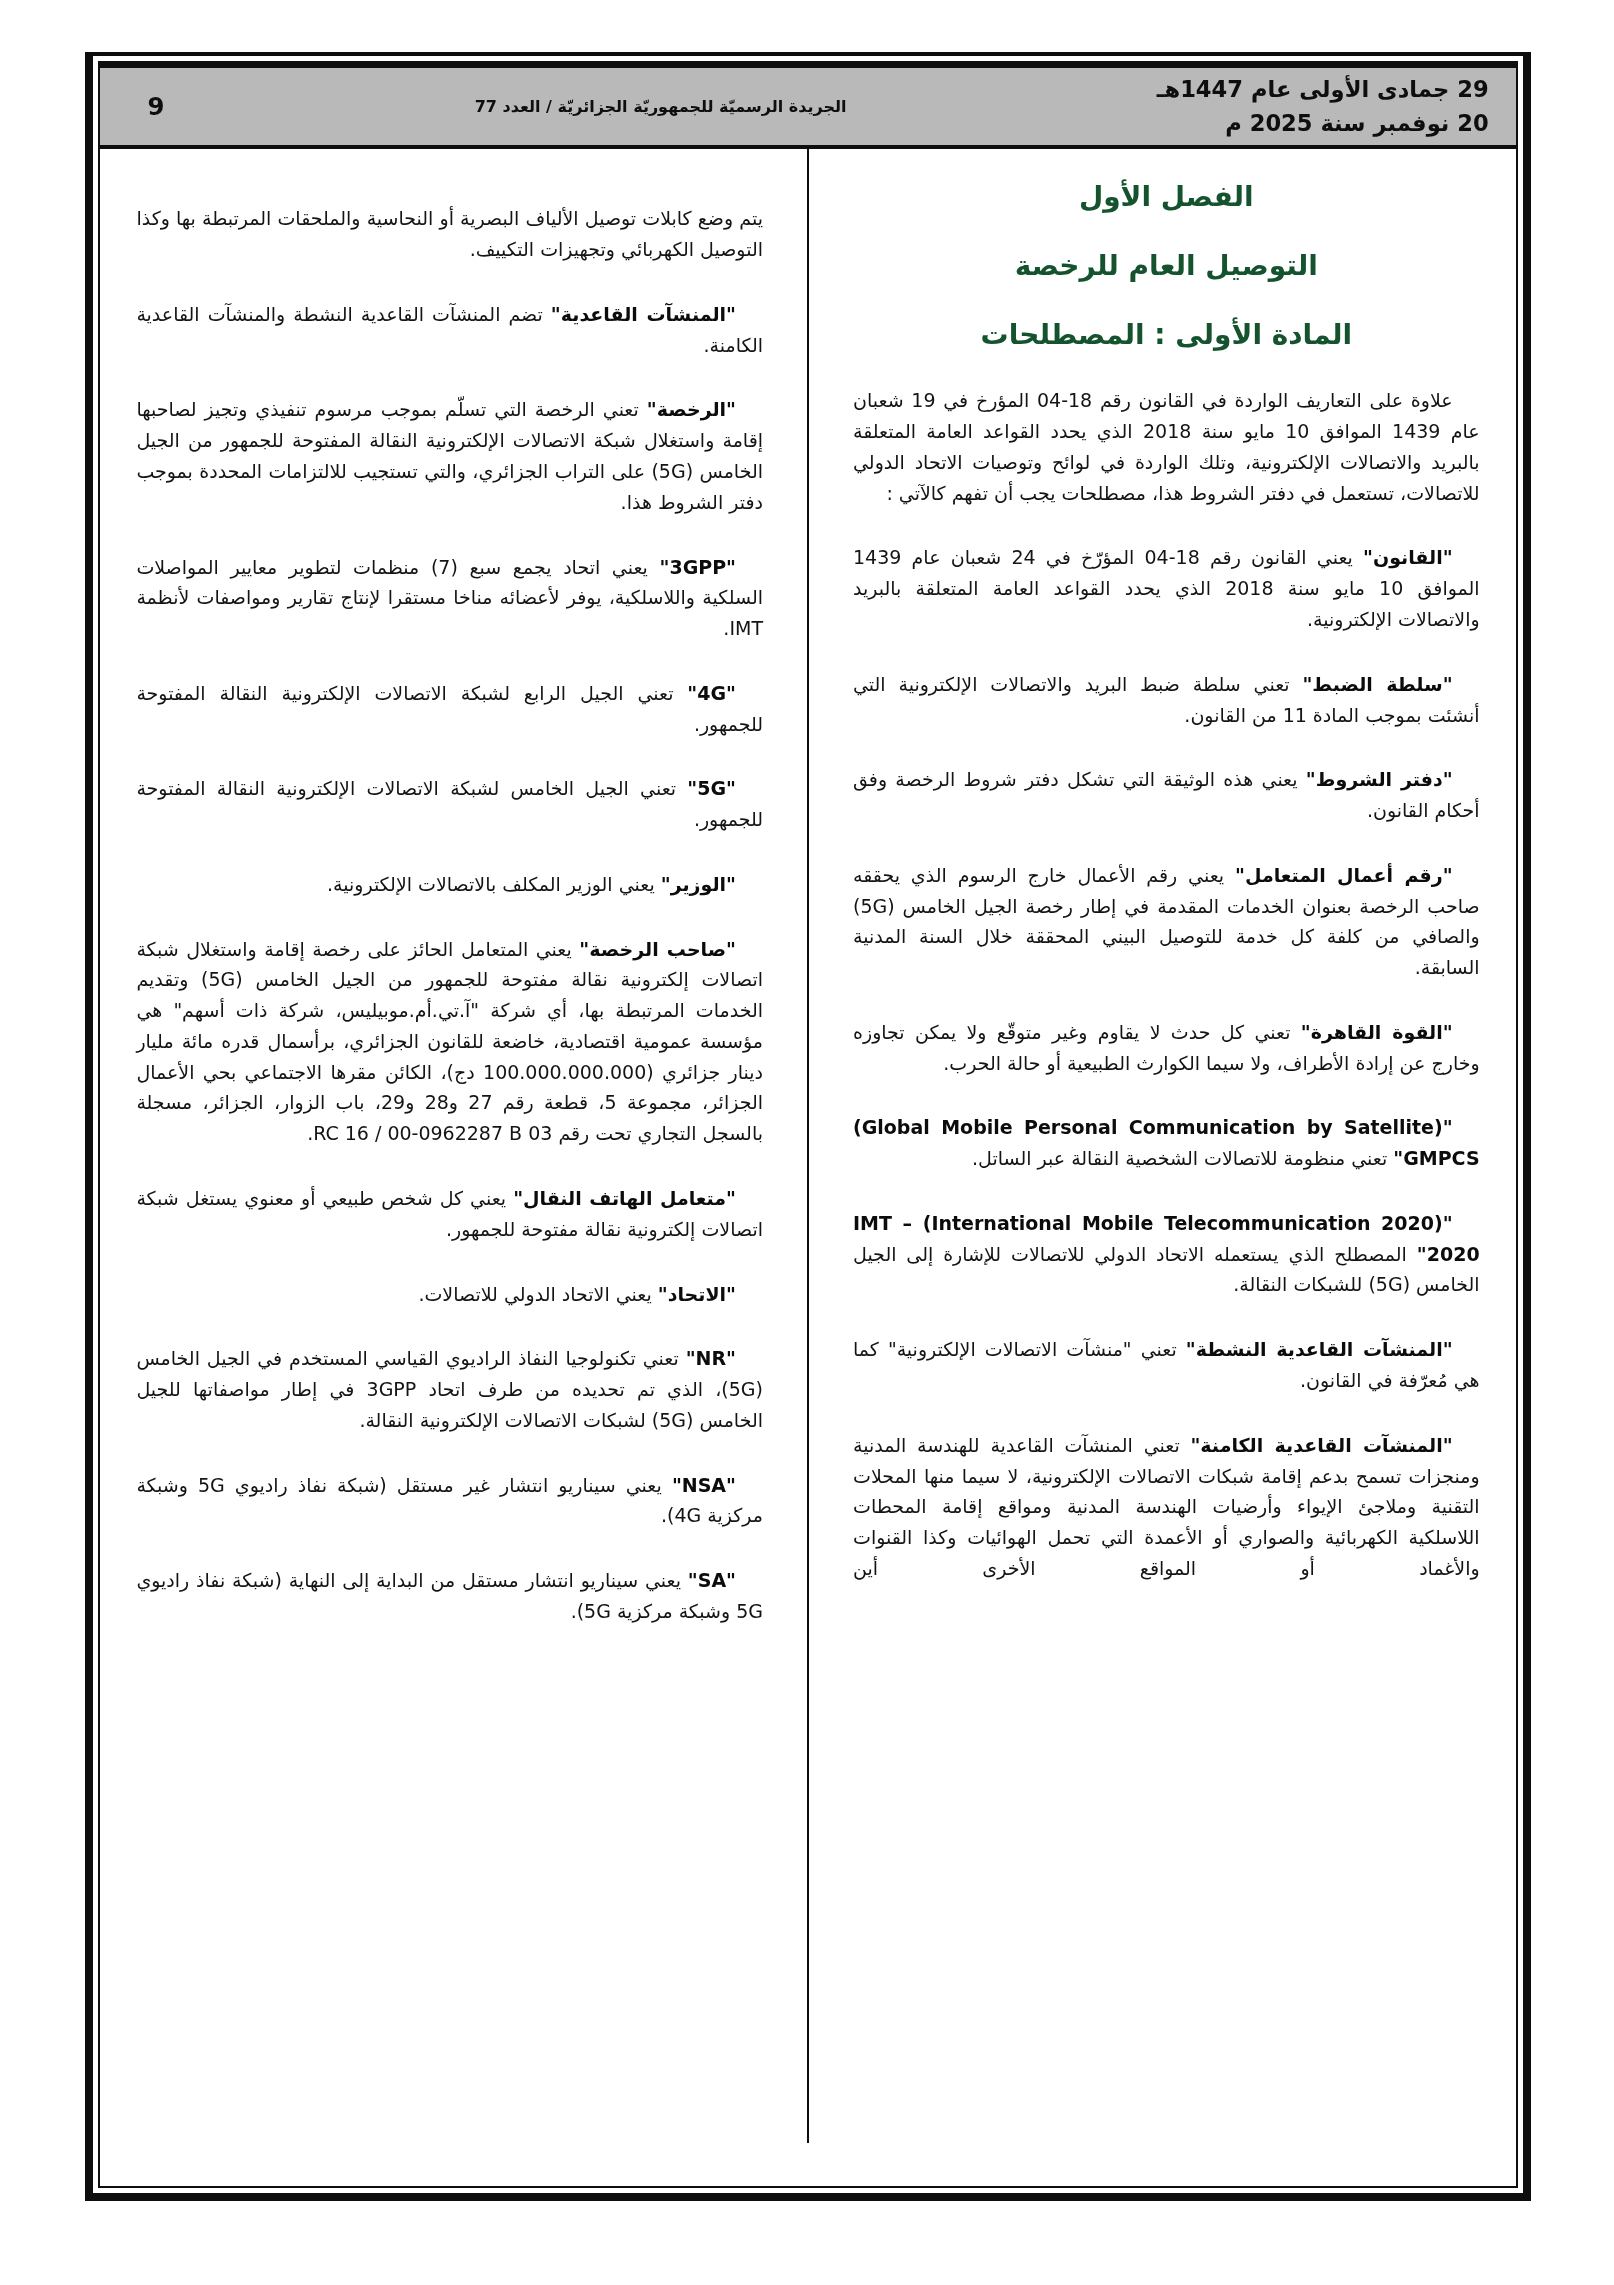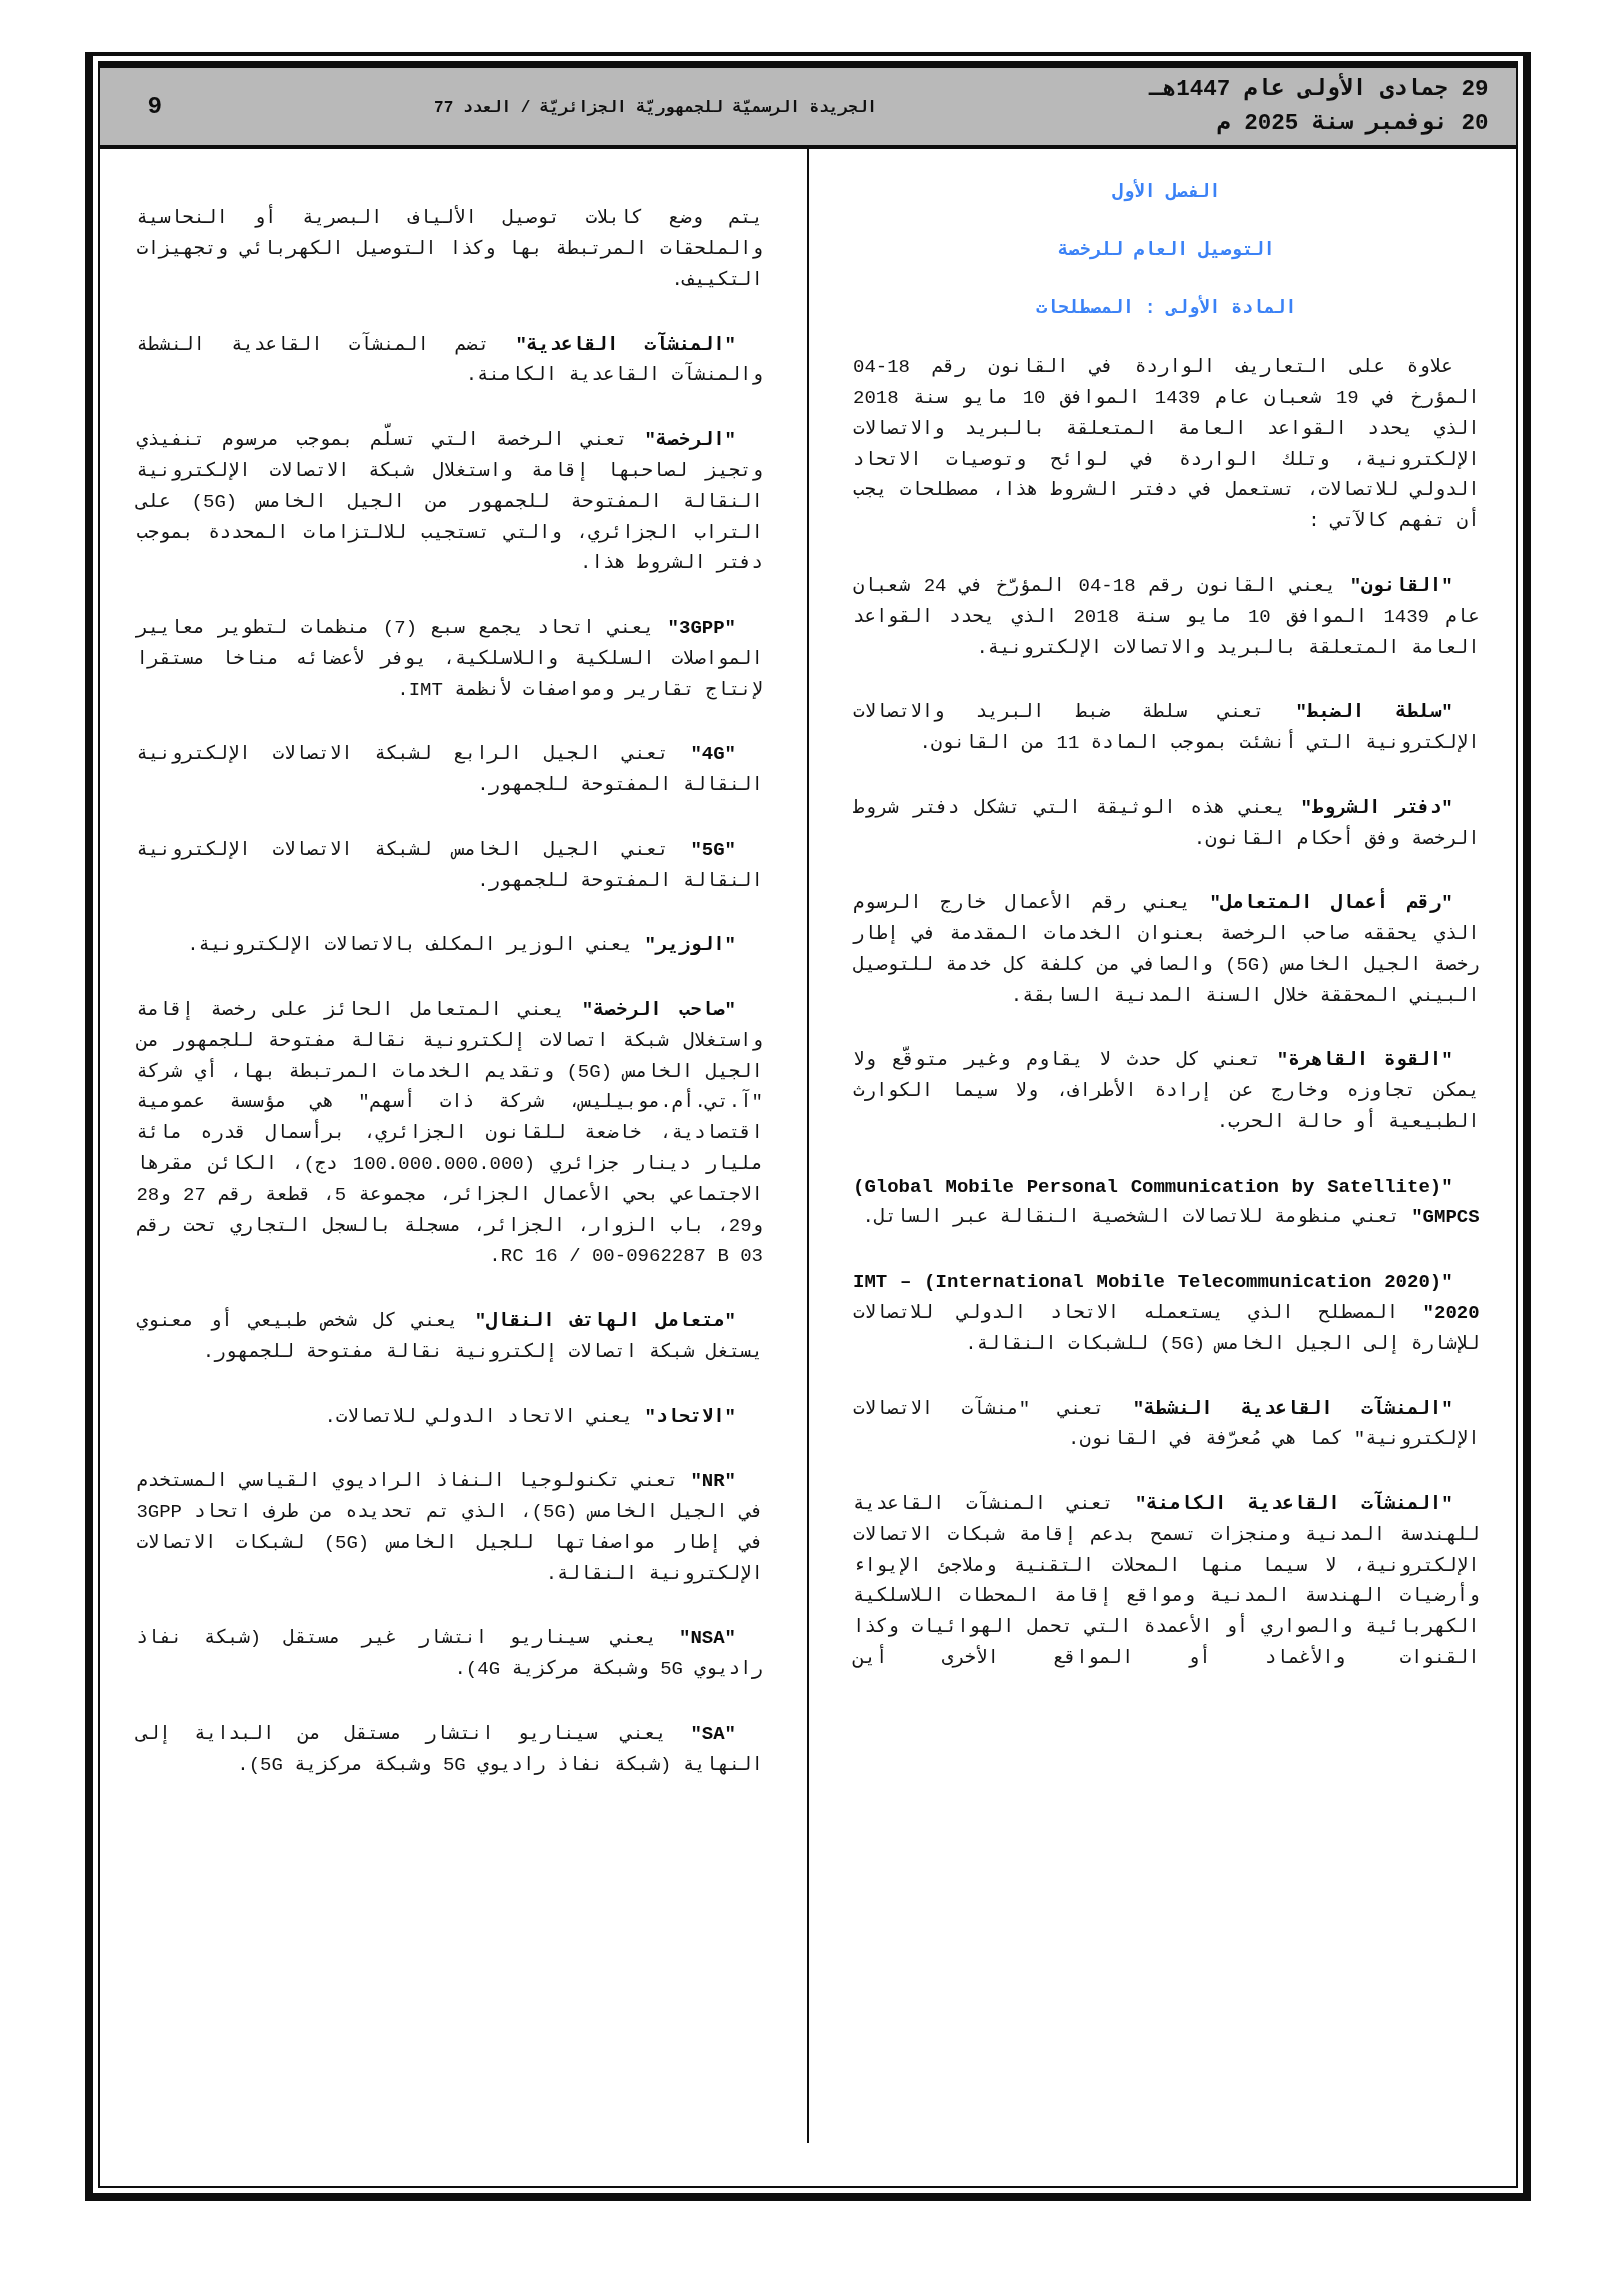--- a/index.html
+++ b/index.html
@@ -19,21 +19,20 @@
     padding:5.4px;
     background:#ffffff;
   }
   .frame-inner{
     width:100%; height:100%;
     box-sizing:border-box;
     border:solid #0e0e0e;
     border-width:7.2px 2.7px 2.7px 2.7px;
     display:flex; flex-direction:column;
     overflow:hidden;
-    font-family:Liberation Mono, monospace;
   }
   .masthead{
     flex:0 0 auto;
     height:81px;
     box-sizing:border-box;
     background:#b9b9b9;
     border-bottom:4.5px solid #0e0e0e;
     direction:rtl;
     display:flex;
     align-items:center;
@@ -74,24 +73,24 @@
   }
   .col{
     width:50%;
     box-sizing:border-box;
     overflow:hidden;
   }
   .col-right{ padding:20px 36px 7.2px 45px; }
   .col-left{  padding:20px 45px 7.2px 36px; }
   .h-center{
     font-weight:bold;
-    font-size:18px;
+    font-size:28px;
     text-align:center;
     margin:36px 0 0 0;
-    color:#3b82f6;
+    color:#14532d;
   }
   .h-first{ margin-top:11px; }
   p.para{
     margin:34px 0 0 0;
     font-size:19px;
     line-height:1.62;
     text-align:justify;
     text-indent:27px;
     direction:rtl;
   }

